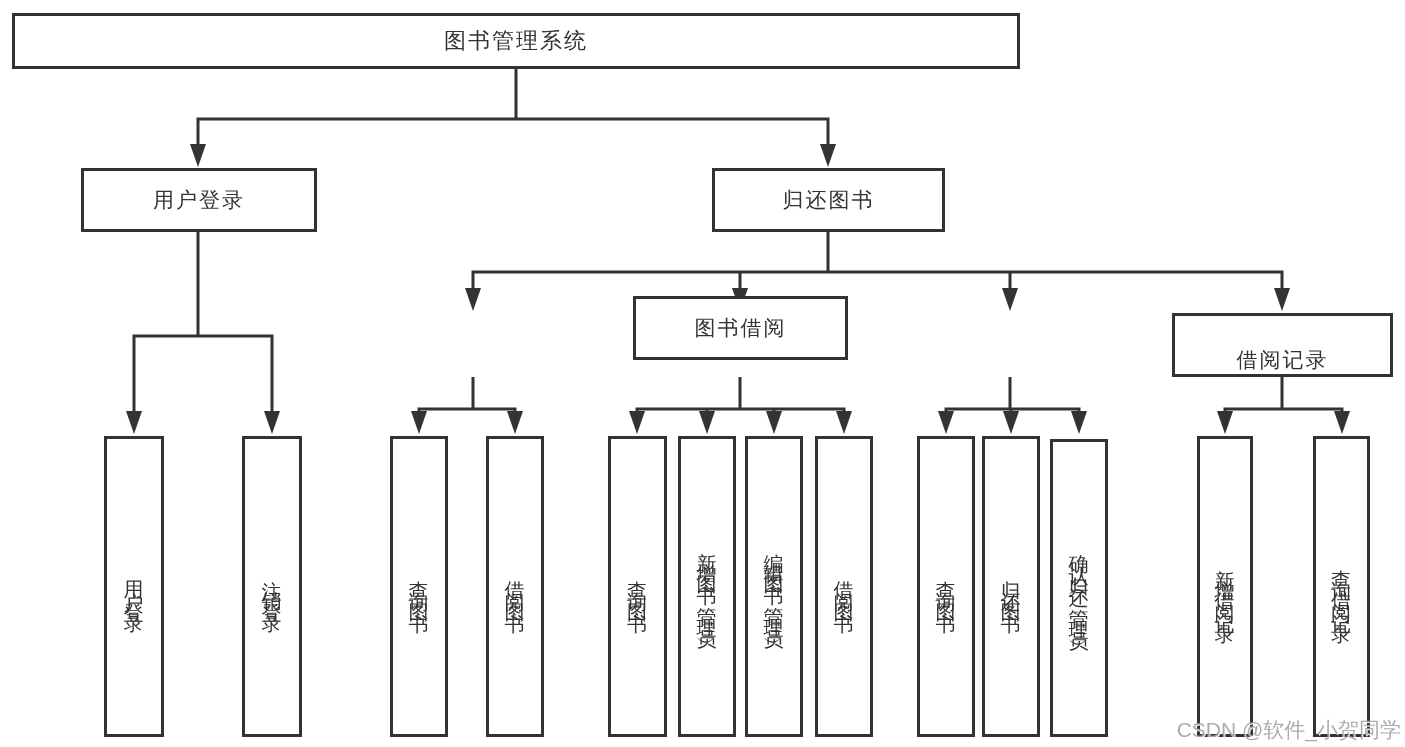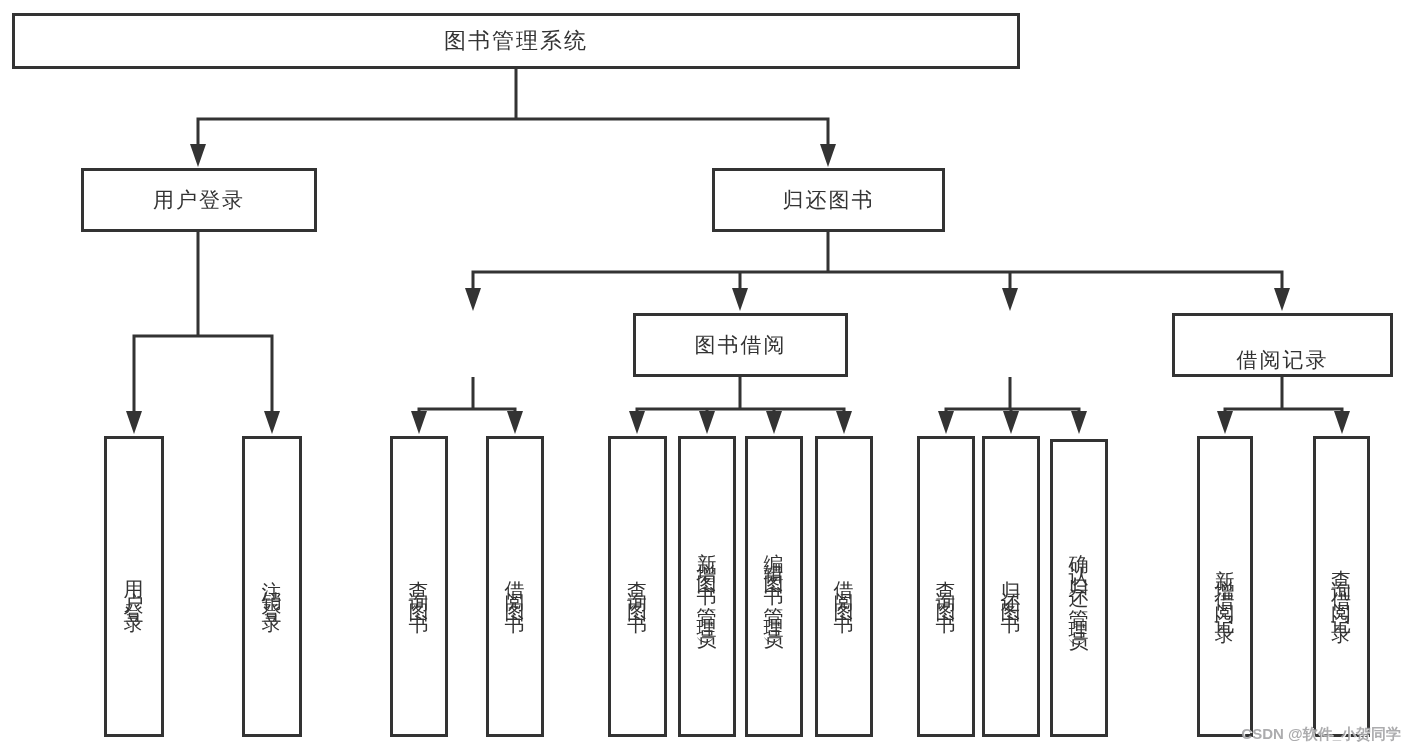--- a/index.html
+++ b/index.html
@@ -43,26 +43,25 @@
     writing-mode: vertical-rl;
     text-orientation: mixed;
     font-size: 20px;
     letter-spacing: 11px;
     line-height: 1;
   }
   #watermark {
     position: absolute;
     right: 4px;
     bottom: 3px;
-    font-size: 15px;
+    font-size: 21px;
     color: rgba(158,158,160,0.85);
     text-shadow: 1px 1px 0 rgba(255,255,255,0.9);
     white-space: nowrap;
     z-index: 5;
-    font-weight: bold;
   }
 </style>
 </head>
 <body>
 
 <div id="stage">
 
   <svg id="connector-layer" viewBox="0 0 1405 747" xmlns="http://www.w3.org/2000/svg">
     <g stroke="#333333" stroke-width="3" fill="none">
       <path d="M516 68 V119 M196.5 119 H829.5 M198 117.5 V150 M828 117.5 V150"></path>
@@ -100,21 +99,21 @@
     <span>图书管理系统</span>
   </div>
 
   <div class="node hnode" style="left:81px; top:168px; width:236px; height:64px;">
     <span>用户登录</span>
   </div>
   <div class="node hnode" style="left:712px; top:168px; width:233px; height:64px;">
     <span>归还图书</span>
   </div>
 
-  <div class="node hnode" style="left:633px; top:313px; width:215px; height:64px;">
+  <div class="node hnode" style="left:633px; top:296px; width:215px; height:64px;">
     <span>图书借阅</span>
   </div>
   <div class="node hnode" style="left:1172px; top:313px; width:221px; height:64px;align-items:flex-end;">
     <span>借阅记录</span>
   </div>
 
   <div class="node vnode" style="left:104px; top:436px; width:60px; height:301px;">
     <span>用户登录</span>
   </div>
   <div class="node vnode" style="left:242px; top:436px; width:60px; height:301px;">

